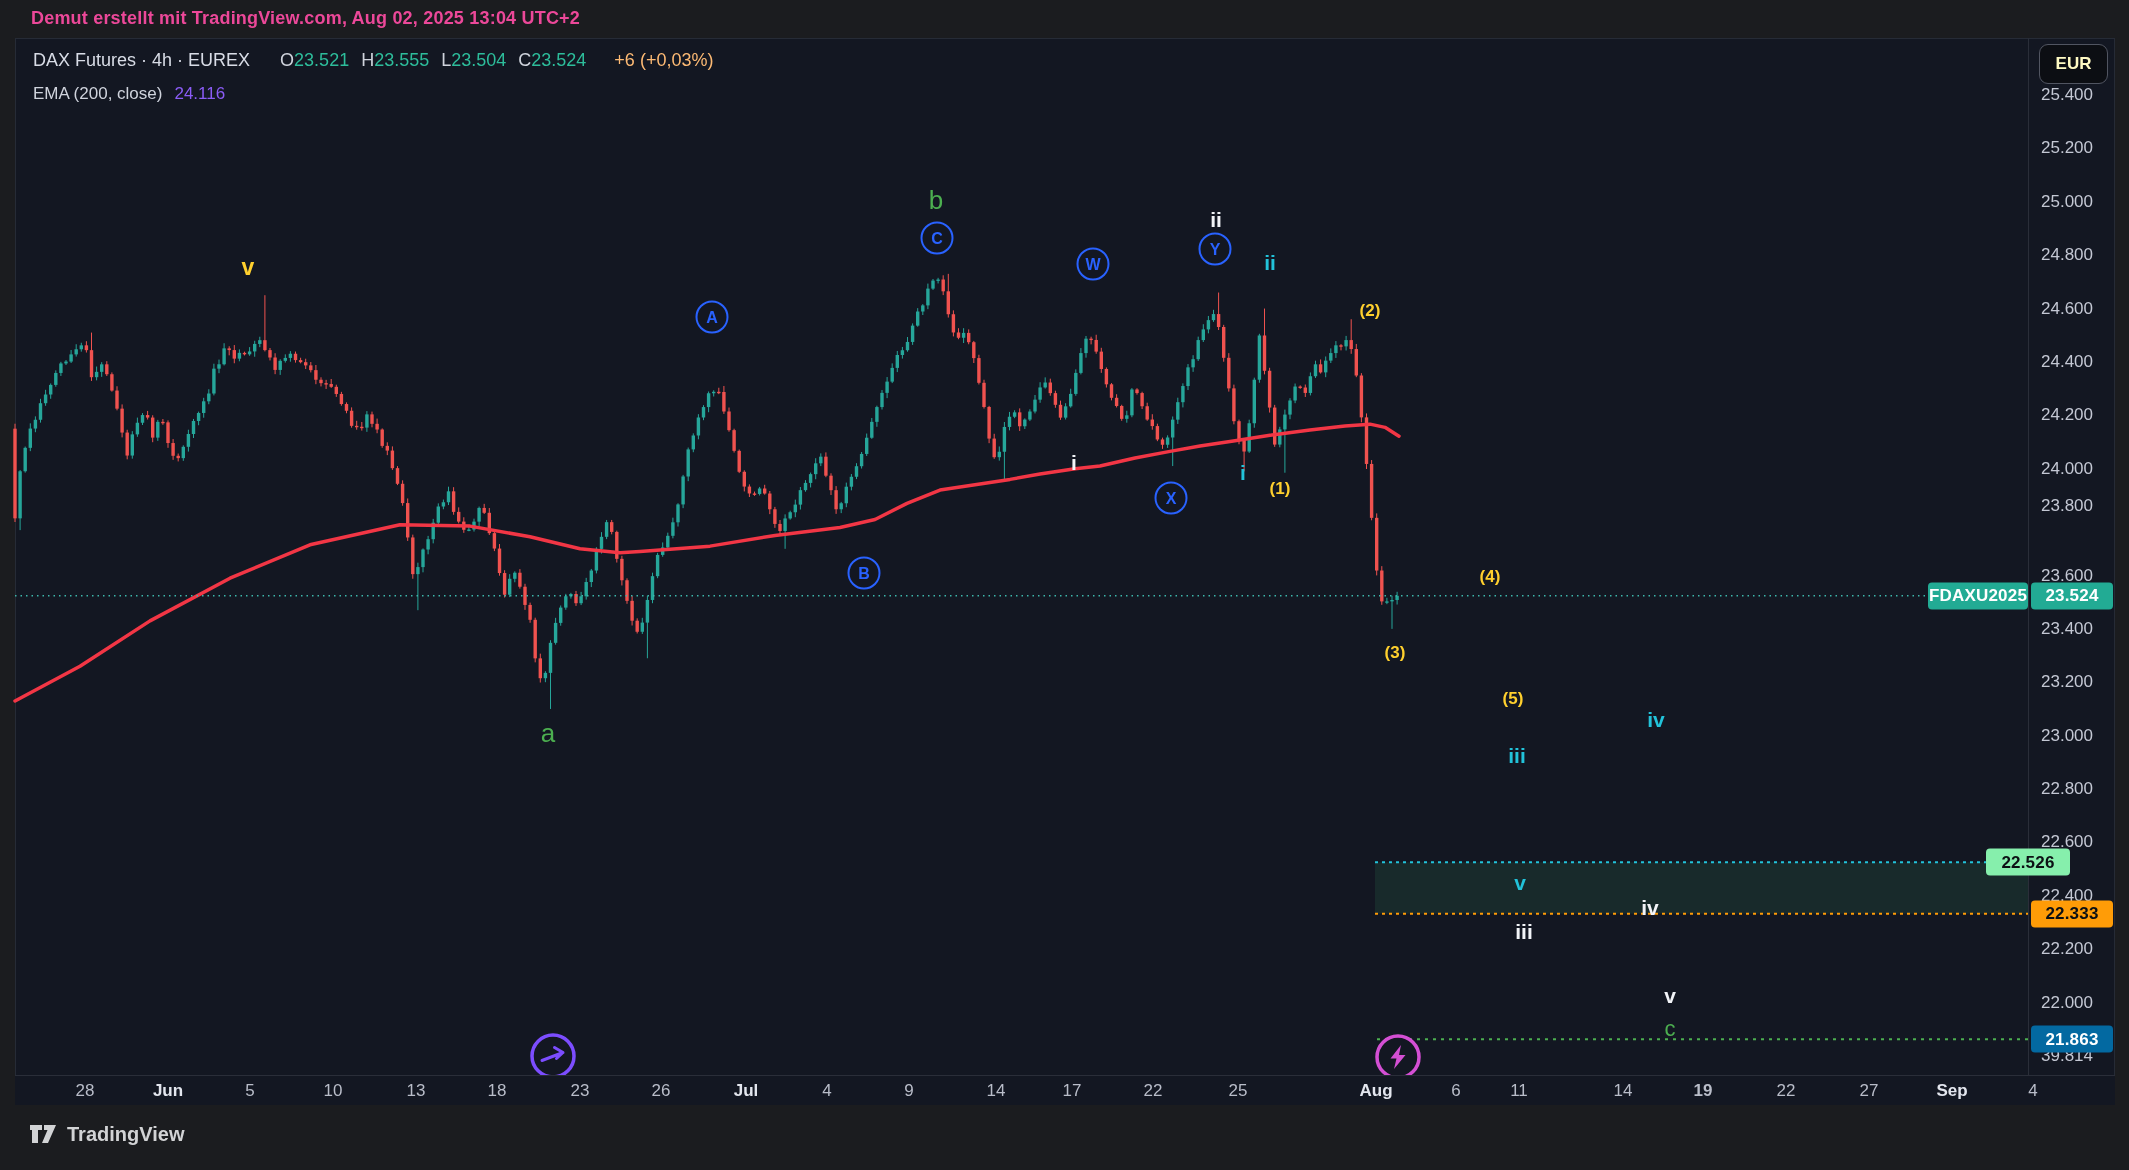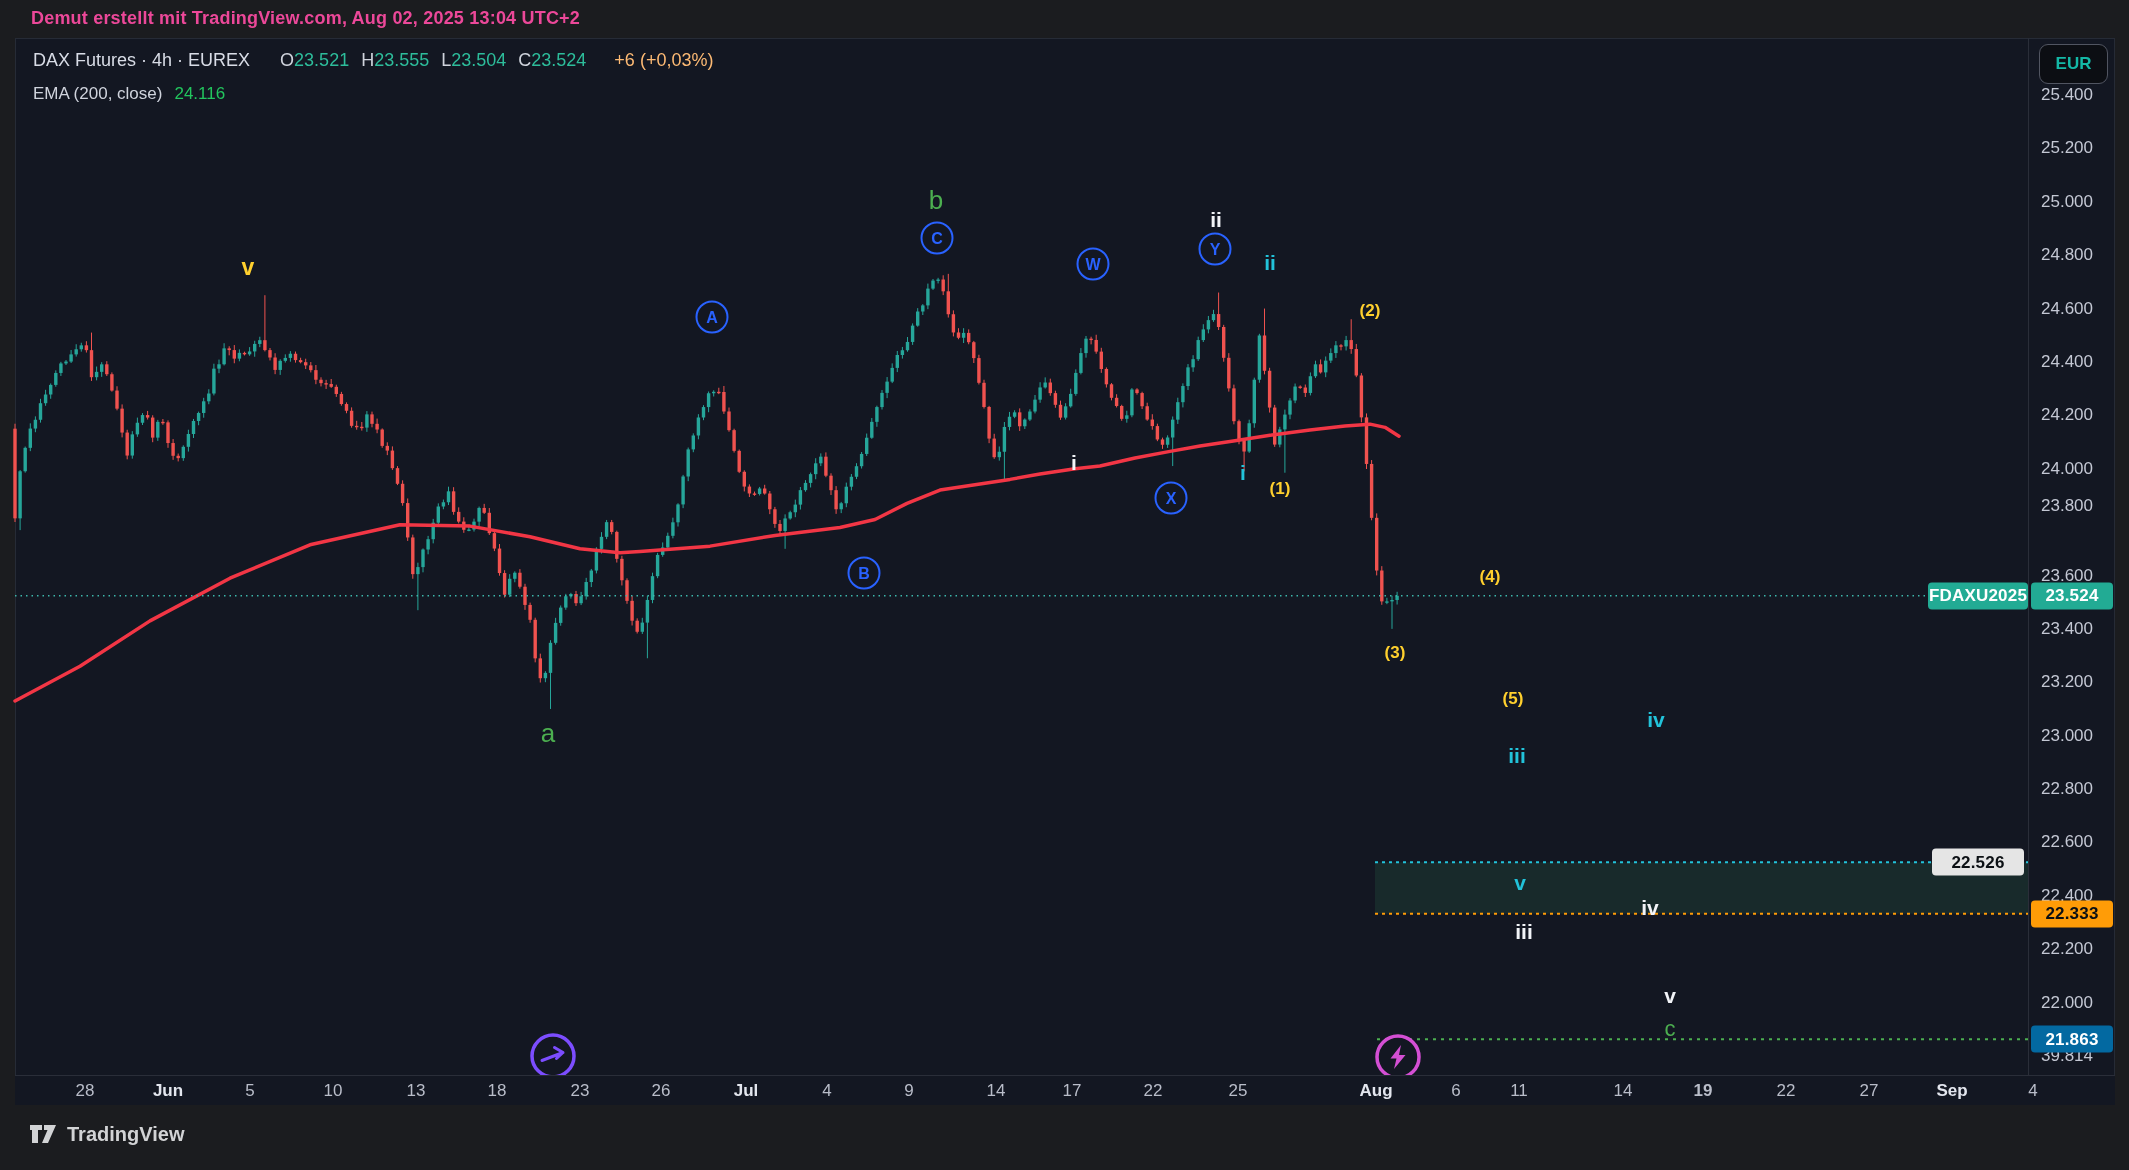--- a/index.html
+++ b/index.html
@@ -8,25 +8,25 @@
   .watermark{position:absolute;left:31px;top:8px;font-size:18px;font-weight:600;color:#ec4899;letter-spacing:.2px;}
   .panel{position:absolute;left:15px;top:38px;width:2100px;height:1067px;background:#131722;border:1px solid #262b36;box-sizing:border-box;}
   #chart-svg{position:absolute;left:0;top:0;width:2129px;height:1170px;}
   .legend{position:absolute;left:33px;top:51px;line-height:1;}
   .legend-row{display:flex;align-items:baseline;font-size:18px;color:#cfd3dc;white-space:nowrap;}
   .legend-row .sym{color:#d8dce6;margin-right:18px;}
   .legend-row .k{color:#cfd3dc;margin-left:12px;}
   .legend-row .v{color:#2dbd9b;}
   .legend-row .chg{margin-left:28px;color:#fdba74;}
   .legend-row2{margin-top:16px;display:flex;align-items:baseline;font-size:17px;color:#cfd3dc;}
-  .legend-row2 .ema-v{color:#22c55e;margin-left:12px;}
+  .legend-row2 .ema-v{color:#8b5cf6;margin-left:12px;}
   .price-axis{position:absolute;left:2028px;top:38px;width:87px;height:1037px;border-left:1px solid #2a2e39;box-sizing:border-box;}
   .y-tick{position:absolute;left:12px;transform:translateY(-50%);font-size:17px;color:#c4c8d4;}
   .eur-btn{position:absolute;left:10px;top:6px;width:67px;height:38px;border:1px solid #515561;border-radius:9px;
-    background:#0c0e13;color:#14b8a6;font-size:17px;font-weight:600;display:flex;align-items:center;justify-content:center;}
+    background:#0c0e13;color:#fef9c3;font-size:17px;font-weight:600;display:flex;align-items:center;justify-content:center;}
   .time-axis{position:absolute;left:15px;top:1075px;width:2100px;height:30px;background:#131722;border-top:1px solid #2a2e39;box-sizing:border-box;}
   .x-tick{position:absolute;top:50%;transform:translate(-50%,-50%);font-size:17px;color:#b9bdc9;}
   .x-tick.major{color:#e3e6ee;font-weight:600;}
   .badge{position:absolute;transform:translateY(-50%);height:27px;border-radius:4px;display:flex;align-items:center;justify-content:center;
     font-size:17px;font-weight:700;letter-spacing:.2px;}
   .wave{position:absolute;transform:translate(-50%,-50%);line-height:1;}
   .wave.yellow-v{color:#ffd02e;font-size:23px;font-weight:700;}
   .wave.green-lg{color:#4caf50;font-size:26px;font-weight:400;}
   .wave.green-sm{color:#4caf50;font-size:22px;font-weight:400;}
   .wave.roman-white{color:#f2f4f8;font-size:21px;font-weight:700;}
@@ -678,21 +678,21 @@
         <div class="x-tick" style="left: 1688px; font-weight: bold;">19</div>
         <div class="x-tick" style="left: 1771px;">22</div>
         <div class="x-tick" style="left: 1854px;">27</div>
         <div class="x-tick major" style="left: 1937px;">Sep</div>
         <div class="x-tick" style="left: 2018px;">4</div>
       </div>
   </div>
 
   <div id="badges">
       <div class="badge" style="left: 2031px; width: 82px; top: 595.788px; background: rgb(34, 171, 148); color: rgb(255, 255, 255);">23.524</div>
-      <div class="badge" style="left: 1932px; width: 92px; top: 862.198px; background: #e5e5e5; color: rgb(12, 16, 20);">22.526</div>
+      <div class="badge" style="left: 1986px; width: 84px; top: 862.198px; background: #86efac; color: rgb(12, 16, 20);">22.526</div>
       <div class="badge" style="left: 2031px; width: 82px; top: 913.719px; background: rgb(255, 156, 7); color: rgb(12, 16, 20);">22.333</div>
       <div class="badge" style="left: 2031px; width: 82px; top: 1039.18px; background: #0369a1; color: rgb(255, 255, 255);">21.863</div>
       <div class="badge" style="left: 1928px; width: 100px; top: 595.788px; background: rgb(34, 171, 148); color: rgb(255, 255, 255);">FDAXU2025</div>
     </div>
   <div id="wave-labels">
       <div class="wave yellow-v" style="left: 248px; top: 267px;">v</div>
       <div class="wave green-lg" style="left: 548px; top: 733px;">a</div>
       <div class="wave green-lg" style="left: 936px; top: 200px;">b</div>
       <div class="wave green-sm" style="left: 1670px; top: 1029px;">c</div>
       <div class="wave circle" style="left: 712px; top: 317px;">A</div>

